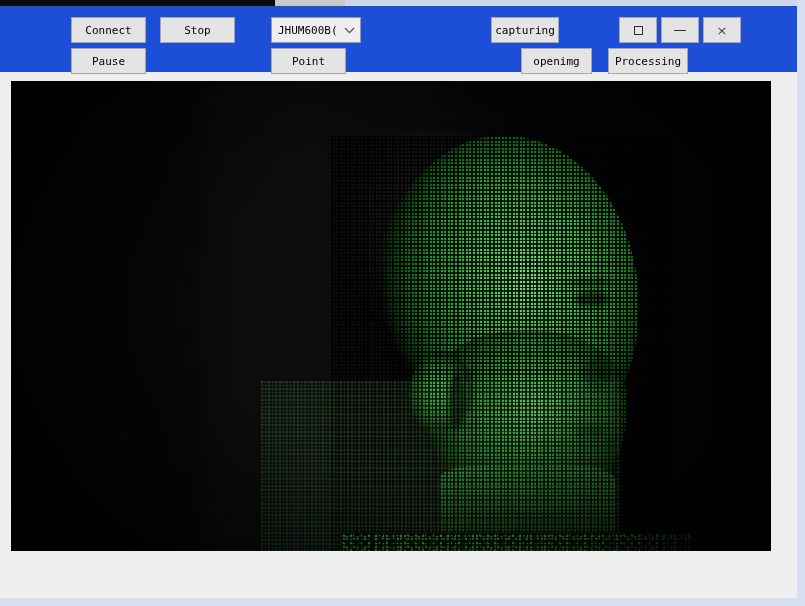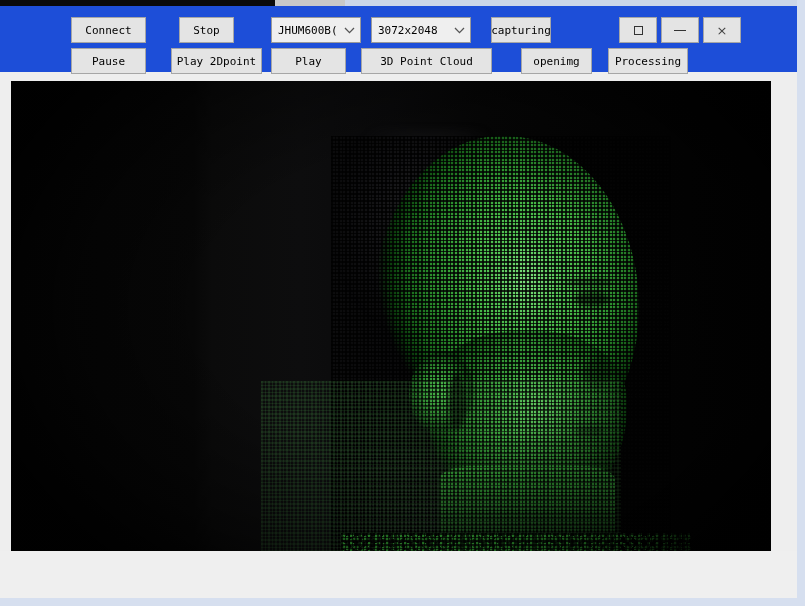--- a/index.html
+++ b/index.html
@@ -395,59 +395,49 @@
   <div id="top-strip">
     <div id="top-strip-black"></div>
     <div id="top-strip-gray"></div>
     <div id="top-strip-blue"></div>
   </div>
 
   <div id="toolbar">
 
     <div class="tb-btn" style="left:71px; top:11px; width:75px; height:26px;">Connect</div>
 
-    <div class="tb-btn" style="left:179px; top:11px; width:55px; height:26px;">Stop</div>
+    <div class="tb-btn" style="left:160px; top:11px; width:75px; height:26px;">Stop</div>
 
     <div class="tb-combo" style="left:271px; top:11px; width:90px; height:26px;">
       <span class="combo-text">JHUM600B(0)</span>
       <span class="combo-arrow">
         <svg width="11" height="7" viewBox="0 0 11 7">
           <path d="M1 1 L5.5 5.6 L10 1" fill="none" stroke="#555555" stroke-width="1.3"></path>
         </svg>
       </span>
     </div>
 
-    <div class="tb-combo" style="left:371px; top:11px; width:100px; height:26px;">
-      <span class="combo-text">3072x2048</span>
-      <span class="combo-arrow">
-        <svg width="11" height="7" viewBox="0 0 11 7">
-          <path d="M1 1 L5.5 5.6 L10 1" fill="none" stroke="#555555" stroke-width="1.3"></path>
-        </svg>
-      </span>
-    </div>
-
-    <div class="tb-btn" style="left:491px; top:11px; width:60px; height:26px;">capturing</div>
+
+    <div class="tb-btn" style="left:491px; top:11px; width:68px; height:26px;">capturing</div>
 
     <div class="wbtn" style="left:619px; top:11px; width:38px; height:26px;">
       <span class="glyph-square"></span>
     </div>
     <div class="wbtn" style="left:661px; top:11px; width:38px; height:26px;">
       <span class="glyph-dash"></span>
     </div>
     <div class="wbtn" style="left:703px; top:11px; width:38px; height:26px;">
       <span class="glyph-x">×</span>
     </div>
 
     <div class="tb-btn" style="left:71px; top:42px; width:75px; height:26px;">Pause</div>
 
-    <div class="tb-btn" style="left:171px; top:42px; width:91px; height:26px;">Play 2Dpoint</div>
-
-    <div class="tb-btn" style="left:271px; top:42px; width:75px; height:26px;">Play</div>
-
-    <div class="tb-btn" style="left:361px; top:42px; width:131px; height:26px;">3D Point Cloud</div>
+
+    <div class="tb-btn" style="left:271px; top:42px; width:75px; height:26px;">Point</div>
+
 
     <div class="tb-btn" style="left:521px; top:42px; width:71px; height:26px;">openimg</div>
 
     <div class="tb-btn" style="left:608px; top:42px; width:80px; height:26px;">Processing</div>
   </div>
 
   <div id="viewport">
     <div id="scene">
       <div id="silhouette"></div>
 

